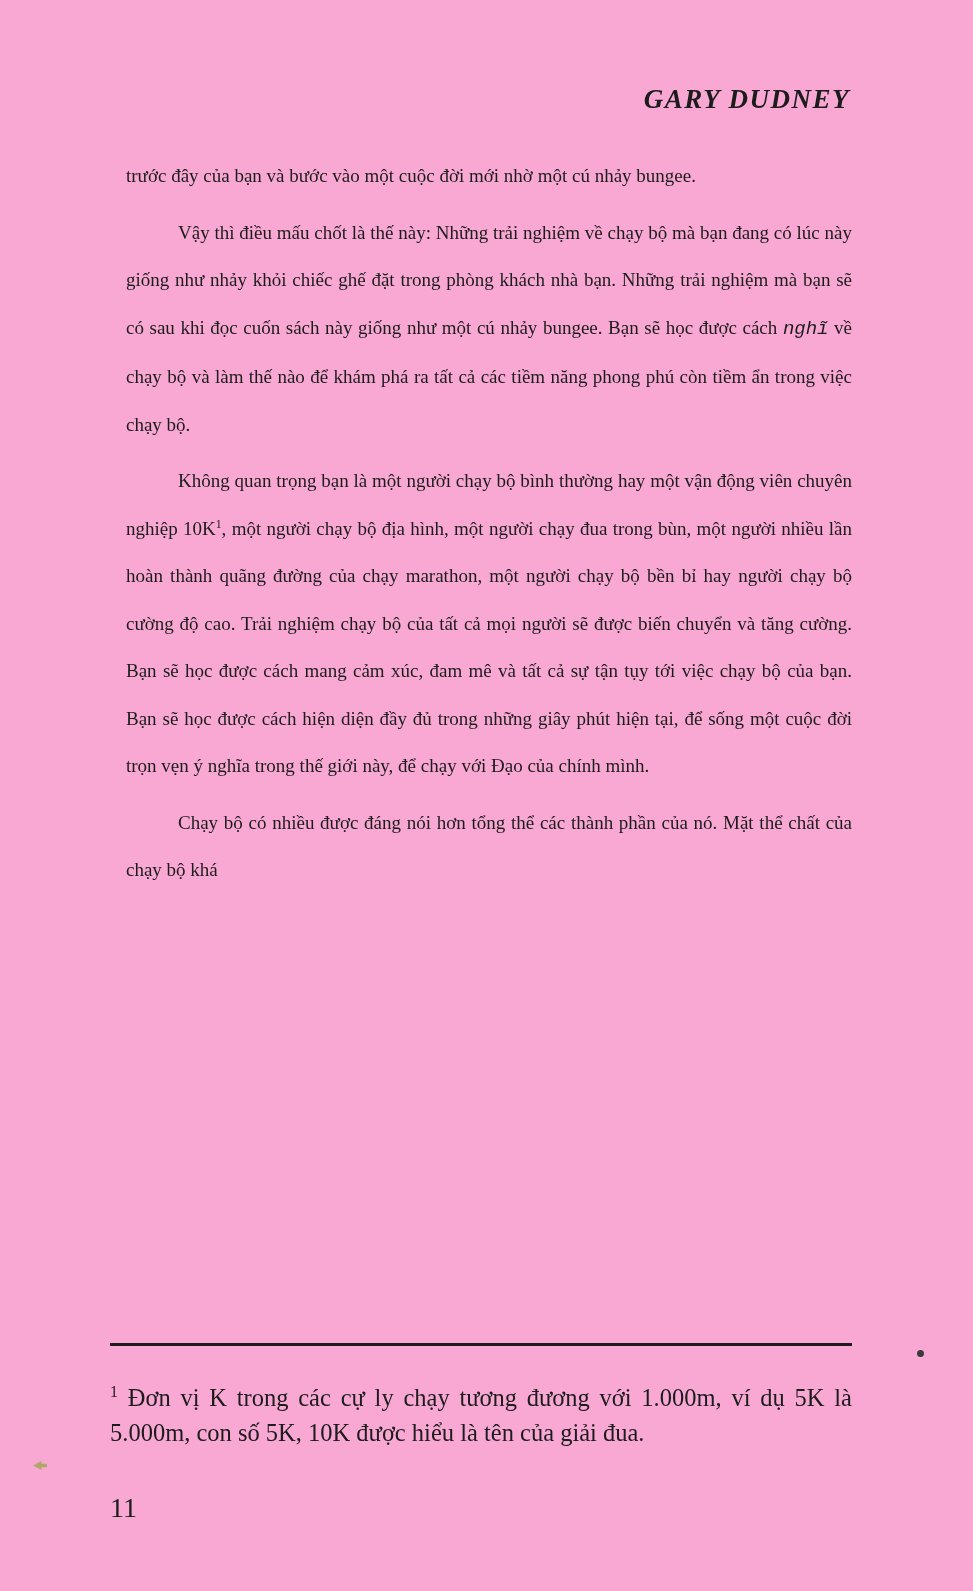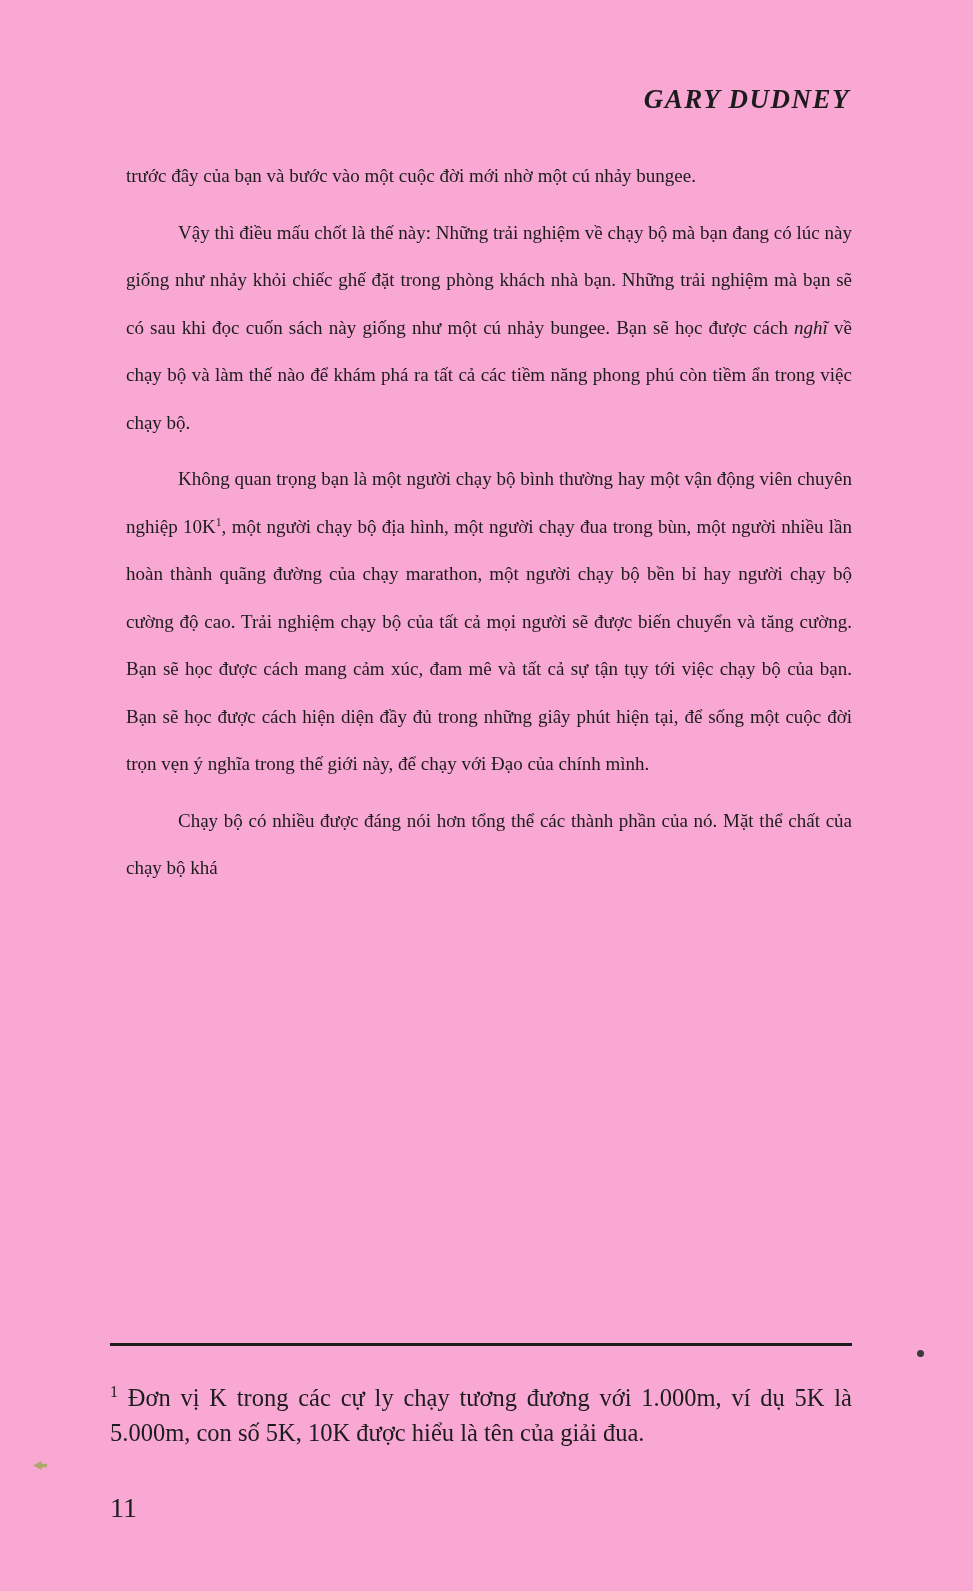--- a/index.html
+++ b/index.html
@@ -33,21 +33,21 @@
     width: 742px;
   }
   .para {
     margin: 0 0 9px 16px;
     font-size: 19px;
     line-height: 47.5px;
     text-align: justify;
     text-justify: inter-word;
   }
   .para.indent { text-indent: 52px; }
-  .para em { font-style: italic; }
+  .para em { font-style: italic; font-family: Liberation Mono, monospace; }
   .para sup { font-size: 0.62em; line-height: 0; vertical-align: super; }
   .footnote-rule {
     position: absolute;
     top: 1343px;
     left: 110px;
     width: 742px;
     height: 0;
     border-top: 3px solid #1c1c1c;
   }
   .footnote {

